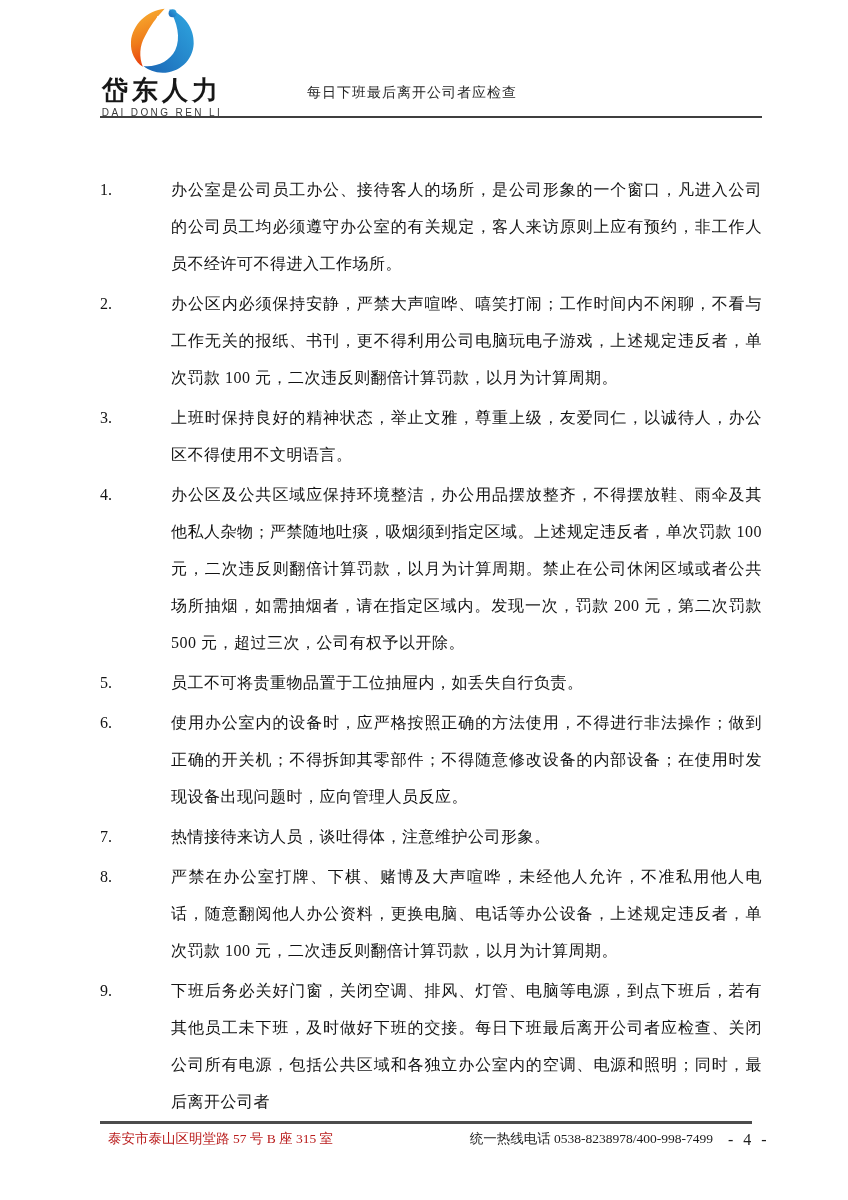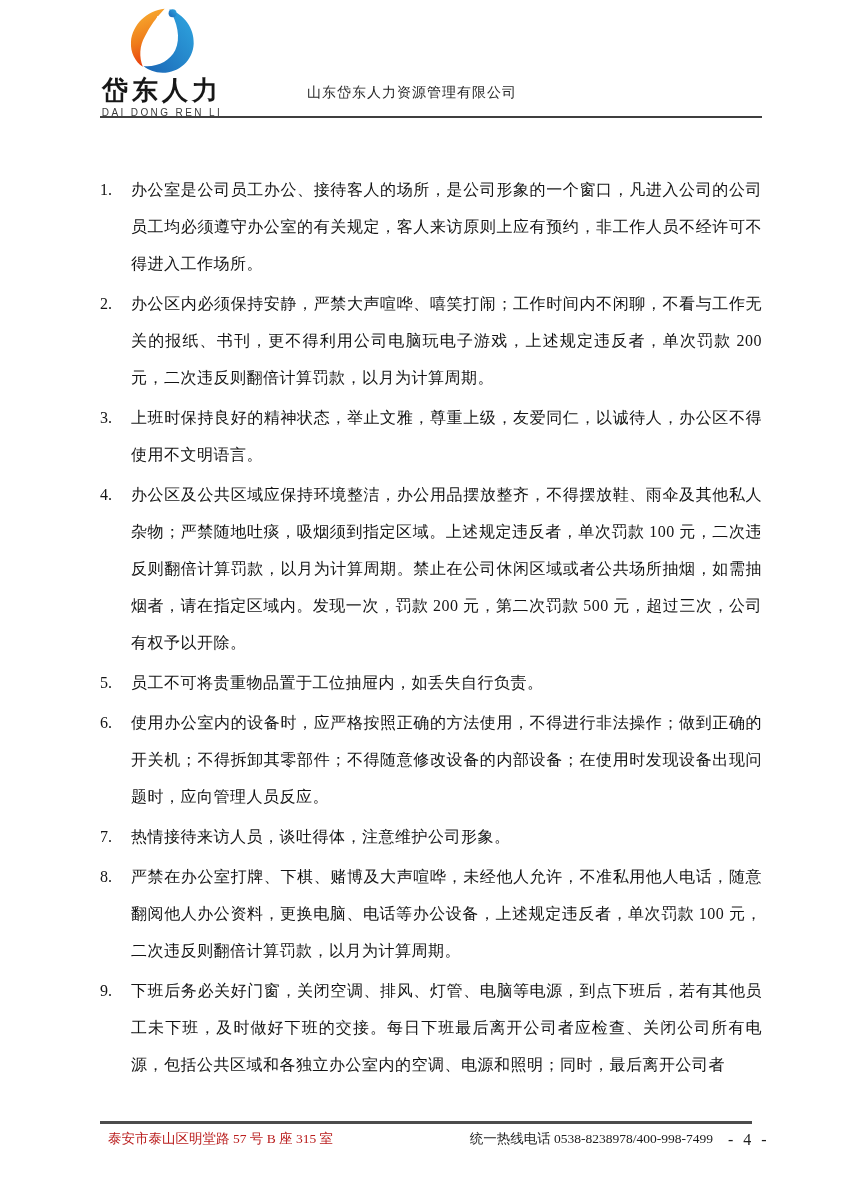--- a/index.html
+++ b/index.html
@@ -29,21 +29,21 @@
   
   .doc-title {
     position:absolute; left:99px; top:129px; margin:0;
     font-size:22px; font-weight:bold; color:#000; letter-spacing:2px; white-space:nowrap;
   }
   .rule-list { position:absolute; left:100px; top:171px; width:662px; margin:0; padding:0; list-style:none; }
   .rule-item { display:flex; margin-bottom:3px; }
   .rule-num { flex:0 0 31px; width:31px; font-size:16px; line-height:37px; color:#141414; }
   .rule-text {
     flex:1; font-size:16px; line-height:37px; text-align:justify;
-    letter-spacing:0.5px; color:#141414;
+    letter-spacing:0.5px; color:#141414;margin-left:40px;
   }
   
   .footer-rule {
     position:absolute; left:100px; top:1121px; width:652px; height:0;
     border-top:3px solid #4c4c4c;
   }
   .footer-address { position:absolute; left:108px; top:1130px; font-size:13.5px; color:#b91c1c; }
   .footer-hotline { position:absolute; right:135px; top:1130px; font-size:13.5px; color:#1c1c1c; }
   .page-number { position:absolute; left:728px; top:1131px; font-size:16px; letter-spacing:3px; color:#1c1c1c; white-space:nowrap; }
 </style>
@@ -67,32 +67,32 @@
       </defs>
       <path d="M54 1 C 27 4 5 25 3 51 C 2 67 9 81 21 89 C 15 74 16 57 24 43 C 31 28 42 14 54 1 Z" fill="url(#lgO)"></path>
       <path d="M30 56 C 37 42 45 26 51 13 L 43 12 C 38 26 32 42 25 53 Z" fill="#ffffff"></path>
       <path d="M61 2 C 84 10 99 31 98 54 C 97 79 76 98 51 98 C 39 98 29 94 22 88 C 43 90 62 80 70 64 C 79 46 73 21 61 2 Z" fill="url(#lgB)"></path>
       <circle cx="66" cy="8" r="6" fill="url(#lgB)"></circle>
     </svg>
     <div class="logo-cn">岱东人力</div>
     <div class="logo-en">DAI DONG REN LI</div>
   </div>
 
-  <div class="company-name">山东岱东人力资源管理有限公司</div>
+  <div class="company-name">每日下班最后离开公司者应检查</div>
   <div class="header-rule"></div>
 
 
   <ol class="rule-list">
       <li class="rule-item">
         <span class="rule-num">1.</span>
         <span class="rule-text">办公室是公司员工办公、接待客人的场所，是公司形象的一个窗口，凡进入公司的公司员工均必须遵守办公室的有关规定，客人来访原则上应有预约，非工作人员不经许可不得进入工作场所。</span>
       </li>
       <li class="rule-item">
         <span class="rule-num">2.</span>
-        <span class="rule-text">办公区内必须保持安静，严禁大声喧哗、嘻笑打闹；工作时间内不闲聊，不看与工作无关的报纸、书刊，更不得利用公司电脑玩电子游戏，上述规定违反者，单次罚款 200 元，二次违反则翻倍计算罚款，以月为计算周期。</span>
+        <span class="rule-text">办公区内必须保持安静，严禁大声喧哗、嘻笑打闹；工作时间内不闲聊，不看与工作无关的报纸、书刊，更不得利用公司电脑玩电子游戏，上述规定违反者，单次罚款 100 元，二次违反则翻倍计算罚款，以月为计算周期。</span>
       </li>
       <li class="rule-item">
         <span class="rule-num">3.</span>
         <span class="rule-text">上班时保持良好的精神状态，举止文雅，尊重上级，友爱同仁，以诚待人，办公区不得使用不文明语言。</span>
       </li>
       <li class="rule-item">
         <span class="rule-num">4.</span>
         <span class="rule-text">办公区及公共区域应保持环境整洁，办公用品摆放整齐，不得摆放鞋、雨伞及其他私人杂物；严禁随地吐痰，吸烟须到指定区域。上述规定违反者，单次罚款 100 元，二次违反则翻倍计算罚款，以月为计算周期。禁止在公司休闲区域或者公共场所抽烟，如需抽烟者，请在指定区域内。发现一次，罚款 200 元，第二次罚款 500 元，超过三次，公司有权予以开除。</span>
       </li>
       <li class="rule-item">

